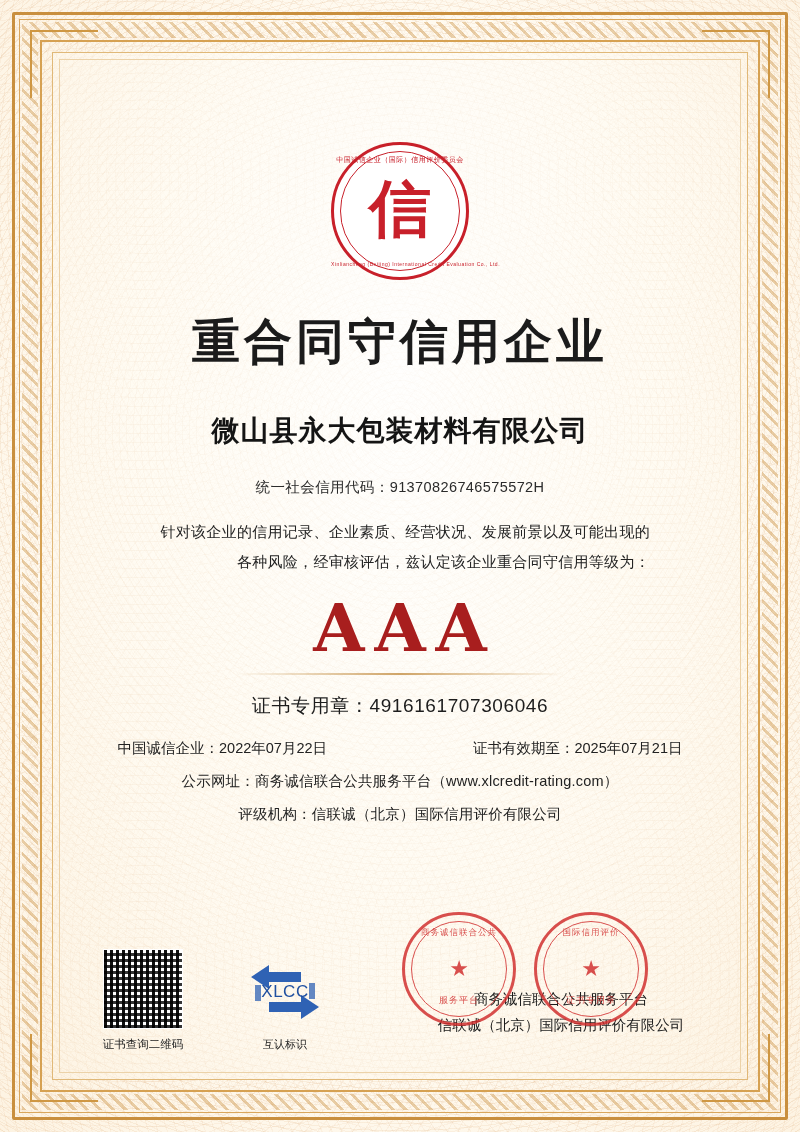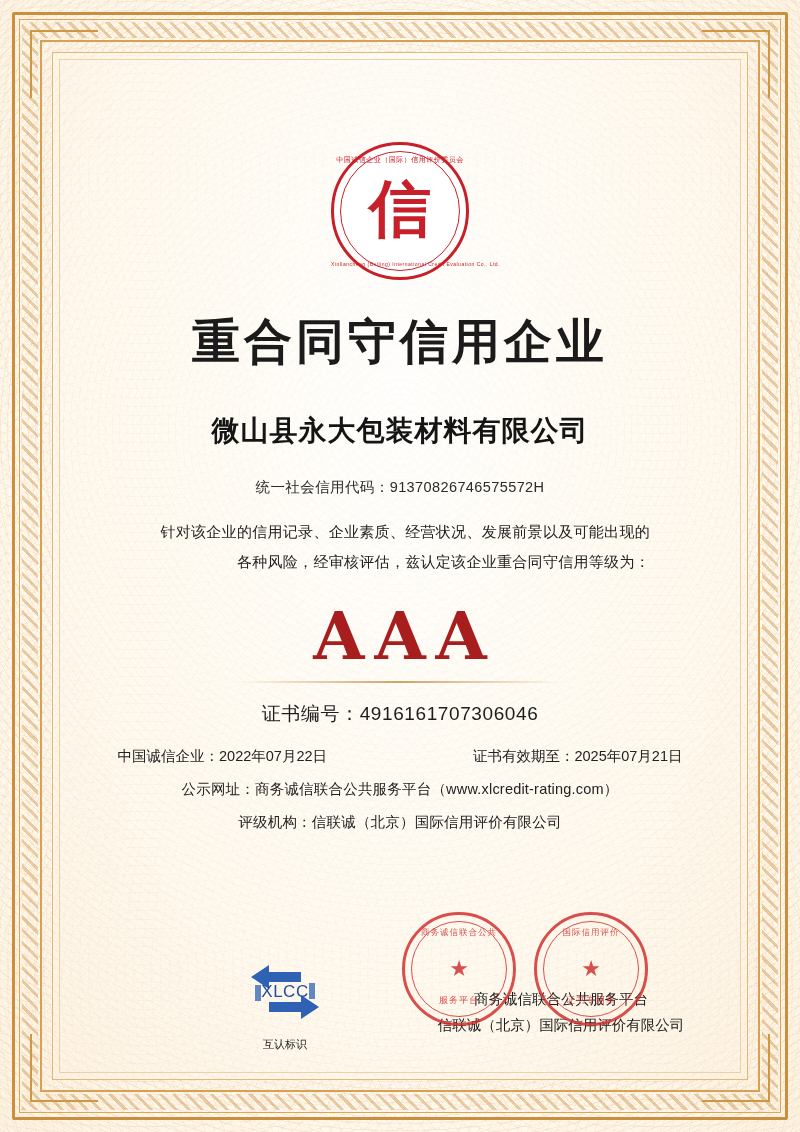--- a/index.html
+++ b/index.html
@@ -188,21 +188,21 @@
     margin-top: 20px;
     width: 500px;
     font-size: 15px;
     line-height: 30px;
     color: #232323;
     letter-spacing: .3px;
     text-align: right;
   }
 
   .grade {
-    margin-top: 20px;
+    margin-top: 12px;
     font-family: "DejaVu Serif", "Liberation Serif", serif;
     font-size: 66px;
     font-weight: 700;
     letter-spacing: 10px;
     color: #a81e1e;
     text-indent: 10px;
   }
   .grade-rule {
     margin-top: 6px;
     width: 330px;
@@ -381,36 +381,40 @@
 
     <div class="company">微山县永大包装材料有限公司</div>
 
     <div class="credit-code">统一社会信用代码：91370826746575572H</div>
 
     <div class="body-text">针对该企业的信用记录、企业素质、经营状况、发展前景以及可能出现的各种风险，经审核评估，兹认定该企业重合同守信用等级为：</div>
 
     <div class="grade">AAA</div>
     <div class="grade-rule"></div>
 
-    <div class="cert-no">证书编号：4916161707306046</div>
+    <div class="cert-no">证书专用章：4916161707306046</div>
 
     <div class="dates">
       <div>
         <span>中国诚信企业：</span><span>2022年07月22日</span>
       </div>
       <div>
         <span>证书有效期至：</span><span>2025年07月21日</span>
       </div>
     </div>
 
     <div class="line-row">公示网址：商务诚信联合公共服务平台（www.xlcredit-rating.com）</div>
     <div class="line-row">评级机构：信联诚（北京）国际信用评价有限公司</div>
 
     <div class="footer">
 
+      <div class="qr-block">
+        <div class="qr"></div>
+        <div class="qr-caption">证书查询二维码</div>
+      </div>
 
       <div class="xlcc-block">
         <div class="xlcc-logo">
           <svg width="92" height="74" viewBox="0 0 92 74" aria-hidden="true">
             <path d="M12 22 L30 10 L30 17 L62 17 L62 27 L30 27 L30 34 Z" fill="#2f62b4"></path>
             <path d="M80 52 L62 64 L62 57 L30 57 L30 47 L62 47 L62 40 Z" fill="#2f62b4"></path>
             <path d="M16 30 L22 30 L22 46 L16 46 Z" fill="#2f62b4" opacity=".75"></path>
             <path d="M70 28 L76 28 L76 44 L70 44 Z" fill="#2f62b4" opacity=".75"></path>
           </svg>
           <div class="xlcc-text">XLCC</div>

